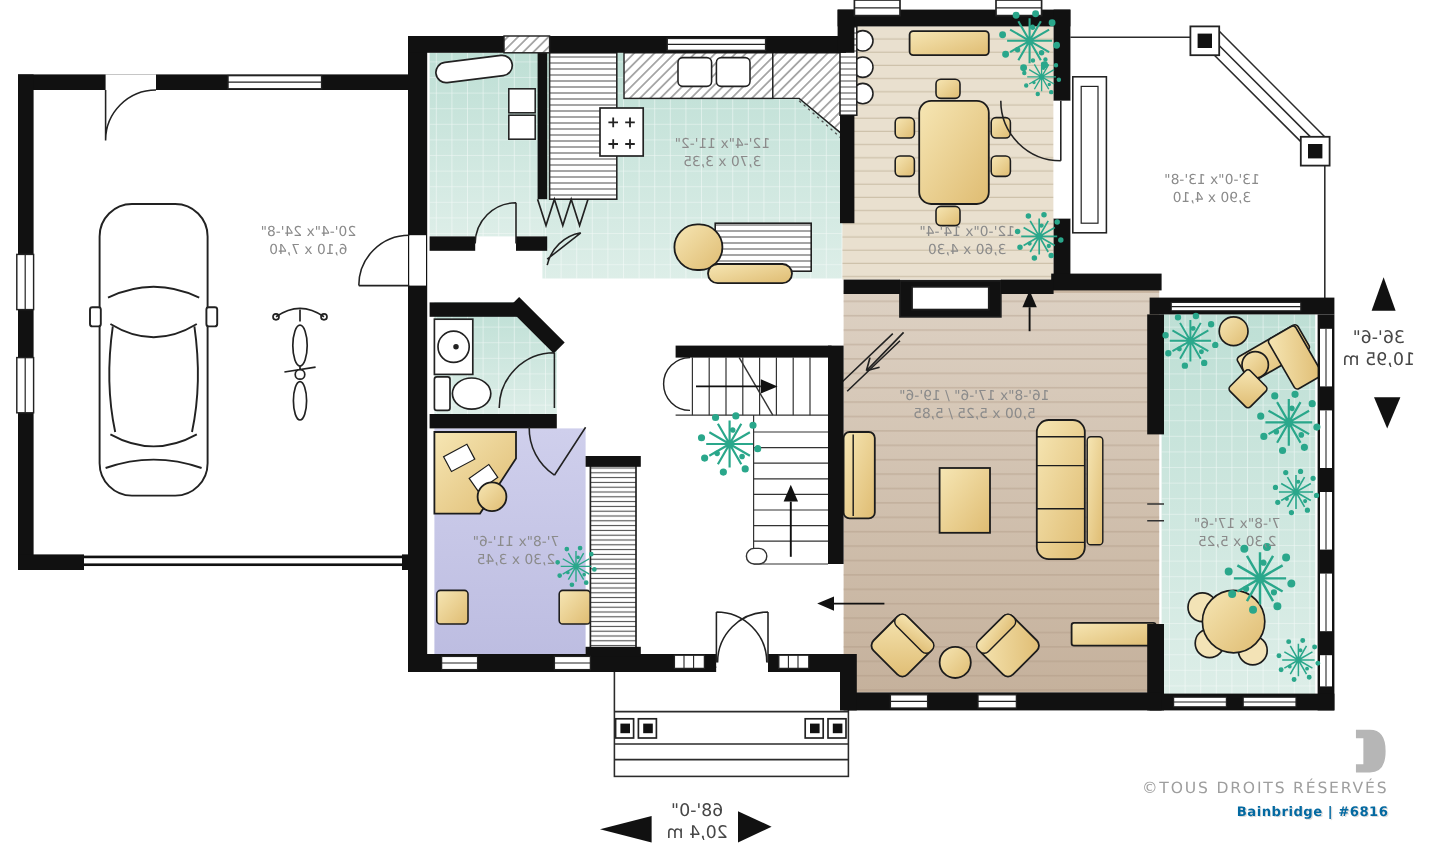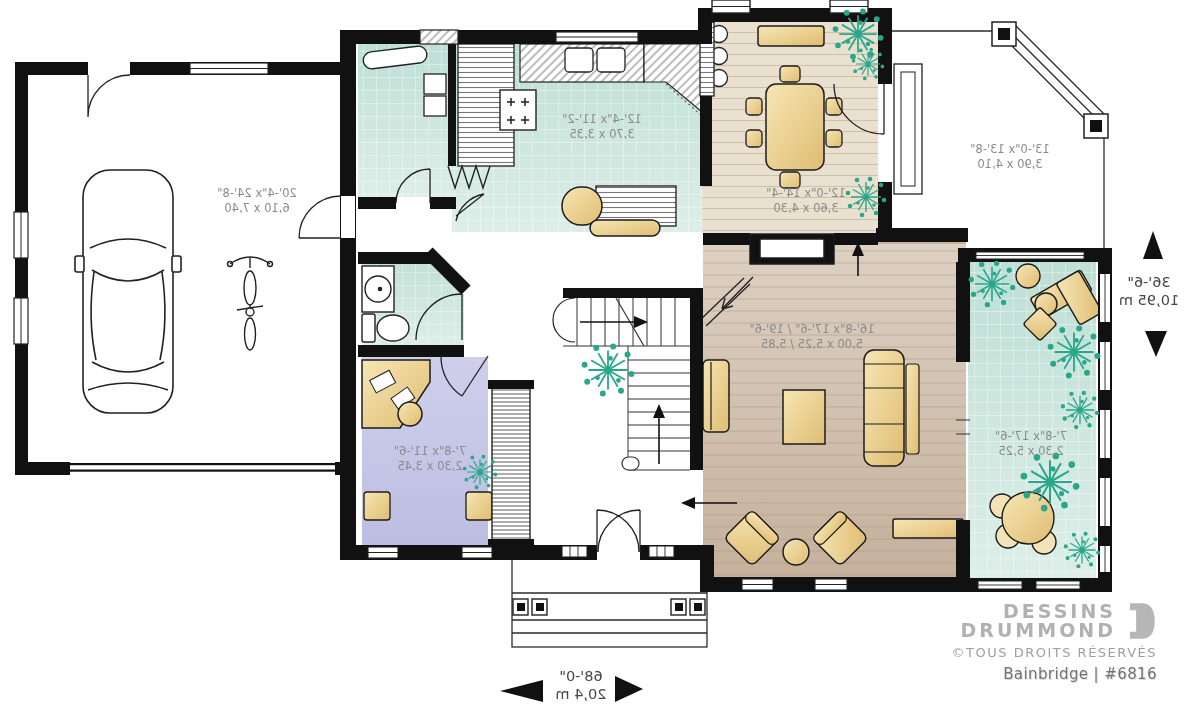--- a/index.html
+++ b/index.html
@@ -11,21 +11,21 @@
   .label .flip{transform:scaleX(-1);}
   .label span{display:block;}
   .label.dim{color:#474747;font-size:14.5px;line-height:1.25;font-weight:500;}
   .logo{position:absolute;right:43px;bottom:28px;text-align:right;}
   .logo-row{display:flex;align-items:center;justify-content:flex-end;gap:7px;}
   .brand{color:#b1b1b1;font-weight:bold;letter-spacing:3px;line-height:1.02;
          text-shadow:0.5px 0.5px 0 #fff;}
   .brand .b1{font-size:19px;}
   .brand .b2{font-size:19px;}
   .rights{font-size:13px;letter-spacing:1.5px;color:#9e9e9e;margin-top:2px;}
-  .plan-title{font-size:15px;font-weight:normal;color:#737373;margin-top:5px;
+  .plan-title{font-size:11px;font-weight:bold;color:#0369a1;margin-top:5px;
               letter-spacing:.4px;text-shadow:1px 1px 0 #dcdcdc;}
 </style>
 </head>
 <body>
 
 <div class="plan">
 
 <svg class="draw" width="1200" height="711" viewBox="0 0 1200 711" xmlns="http://www.w3.org/2000/svg" xmlns:xlink="http://www.w3.org/1999/xlink">
 <defs>
   <linearGradient id="tealG" x1="0" y1="0" x2="0" y2="1">
@@ -437,24 +437,20 @@
 </div>
 <div class="label dim" style="left:581px;top:667px">
   <div class="flip">
         <span>68'-0"</span>
         <span>20,4 m</span>
       </div>
 </div>
 
 <div class="logo">
   <div class="logo-row">
-    <div class="brand">
-      <div class="b1">DESSINS</div>
-      <div class="b2">DRUMMOND</div>
-    </div>
     <svg width="34" height="44" viewBox="0 0 44 54">
       <path d="M9,4 h15 q17,0 17,23 q0,23 -17,23 h-15 v-9 h8 v-28 h-8 z" fill="#b6b6b6"></path>
     </svg>
   </div>
   <div class="rights">©TOUS DROITS RÉSERVÉS</div>
   <div class="plan-title">Bainbridge | #6816</div>
 </div>
 
 </div>
 

